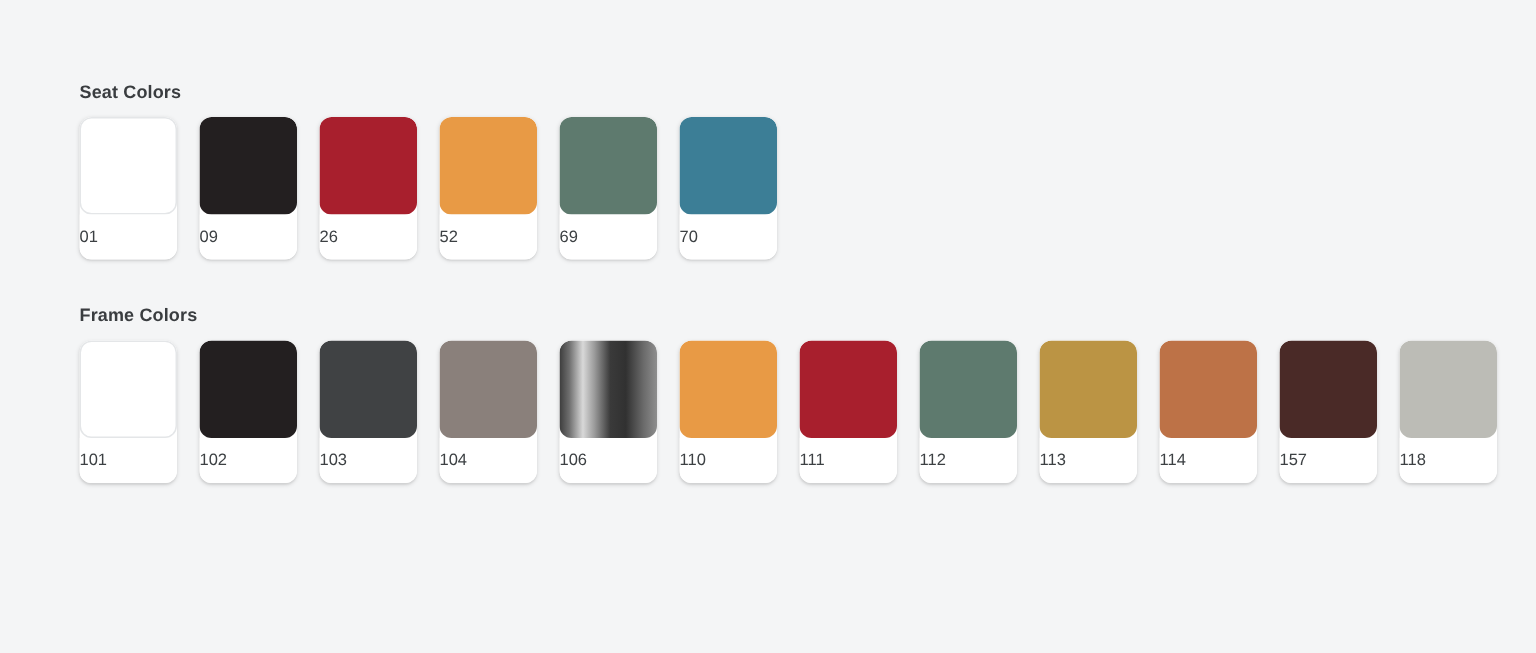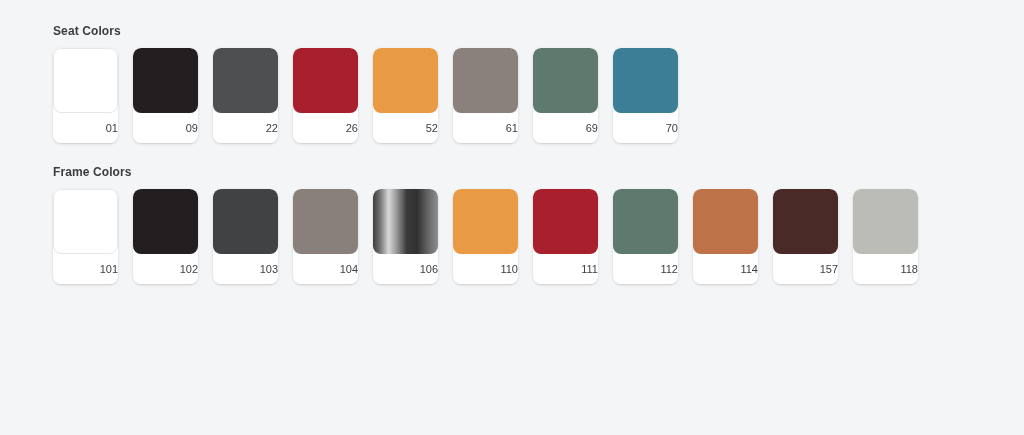--- a/index.html
+++ b/index.html
@@ -15,20 +15,21 @@
     overflow: hidden;
   }
 
   .page {
     padding: 24px 0 0 53px;
     box-sizing: border-box;
   }
 
   .section {
     margin-bottom: 22px;
+    margin-top: 30px;
   }
 
   .section-title {
     font-size: 12px;
     font-weight: bold;
     color: #3a3d40;
     letter-spacing: 0.1px;
     margin: 0 0 10px 0;
     line-height: 14px;
   }
@@ -57,21 +58,21 @@
     box-sizing: border-box;
   }
 
   .swatch-chip.bordered {
     border: 1px solid #e4e6e8;
   }
 
   .swatch-label {
     height: 30px;
     line-height: 30px;
-    text-align: right;
+    text-align: left;
     font-size: 11px;
     color: #3c4043;
     background: #ffffff;
   }
 </style>
 </head>
 <body>
 
 <div class="page">
   <div id="sections-root">
@@ -80,34 +81,26 @@
         <div class="swatch-grid">
           <div class="swatch-card">
             <div class="swatch-chip bordered" style="background: rgb(255, 255, 255);"></div>
             <div class="swatch-label">01</div>
           </div>
           <div class="swatch-card">
             <div class="swatch-chip" style="background: rgb(35, 31, 32);"></div>
             <div class="swatch-label">09</div>
           </div>
           <div class="swatch-card">
-            <div class="swatch-chip" style="background: rgb(77, 79, 81);"></div>
-            <div class="swatch-label">22</div>
-          </div>
-          <div class="swatch-card">
             <div class="swatch-chip" style="background: rgb(168, 31, 45);"></div>
             <div class="swatch-label">26</div>
           </div>
           <div class="swatch-card">
             <div class="swatch-chip" style="background: rgb(232, 154, 69);"></div>
             <div class="swatch-label">52</div>
-          </div>
-          <div class="swatch-card">
-            <div class="swatch-chip" style="background: rgb(138, 129, 125);"></div>
-            <div class="swatch-label">61</div>
           </div>
           <div class="swatch-card">
             <div class="swatch-chip" style="background: rgb(94, 122, 110);"></div>
             <div class="swatch-label">69</div>
           </div>
           <div class="swatch-card">
             <div class="swatch-chip" style="background: rgb(60, 126, 150);"></div>
             <div class="swatch-label">70</div>
           </div>
         </div>
@@ -141,20 +134,24 @@
           </div>
           <div class="swatch-card">
             <div class="swatch-chip" style="background: rgb(168, 31, 45);"></div>
             <div class="swatch-label">111</div>
           </div>
           <div class="swatch-card">
             <div class="swatch-chip" style="background: rgb(94, 122, 110);"></div>
             <div class="swatch-label">112</div>
           </div>
           <div class="swatch-card">
+            <div class="swatch-chip" style="background: rgb(187, 148, 68);"></div>
+            <div class="swatch-label">113</div>
+          </div>
+          <div class="swatch-card">
             <div class="swatch-chip" style="background: rgb(189, 114, 71);"></div>
             <div class="swatch-label">114</div>
           </div>
           <div class="swatch-card">
             <div class="swatch-chip" style="background: rgb(74, 42, 39);"></div>
             <div class="swatch-label">157</div>
           </div>
           <div class="swatch-card">
             <div class="swatch-chip" style="background: rgb(188, 188, 182);"></div>
             <div class="swatch-label">118</div>

